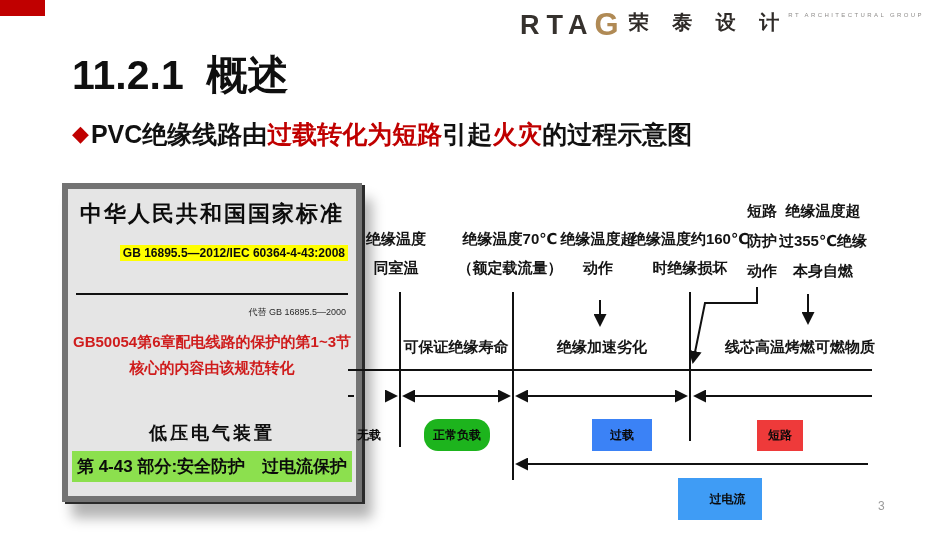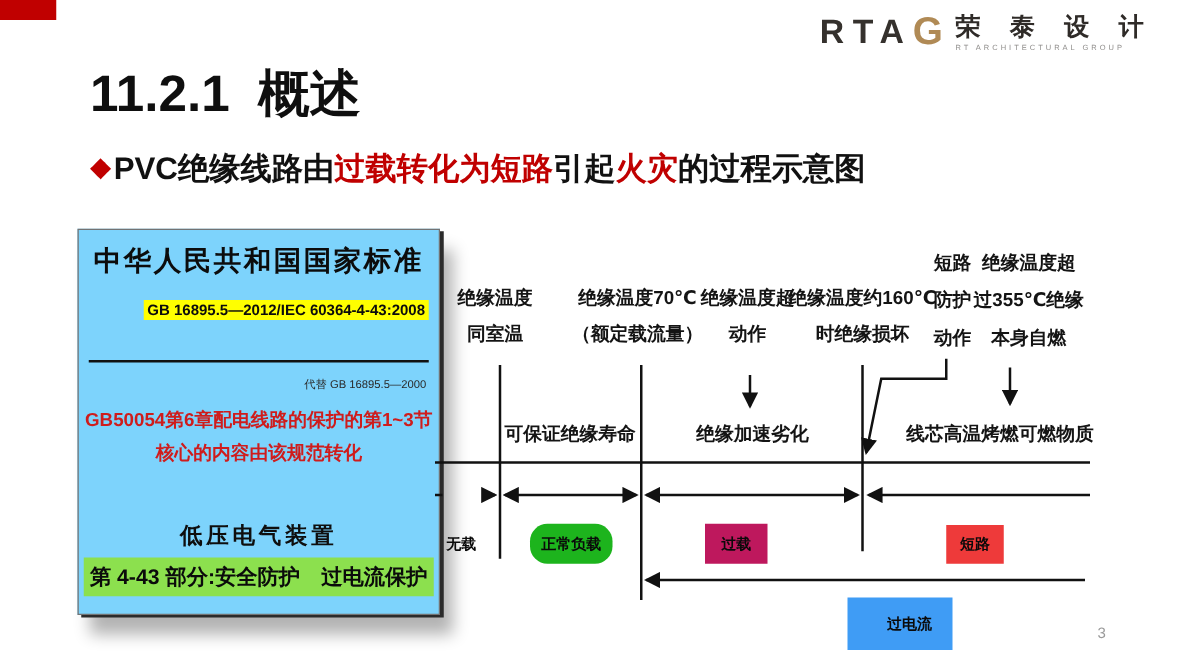--- a/index.html
+++ b/index.html
@@ -6,34 +6,34 @@
   .slide{position:relative;width:950px;height:535px;background:#ffffff;overflow:hidden;
          font-family:"Liberation Sans","DejaVu Sans",sans-serif;}
 
   
   .accent-bar{position:absolute;left:0;top:0;width:45px;height:16px;background:#c00000;}
 
   
   .logo{position:absolute;top:10px;right:26px;display:flex;align-items:flex-start;}
   .logo-rta{font-size:27px;font-weight:800;letter-spacing:7px;color:#35312d;line-height:30px;}
   .logo-g{font-size:31px;font-weight:700;color:#b08a55;line-height:30px;margin-right:10px;}
-  .logo-cn-block{display:flex;flex-direction:column;}
+  .logo-cn-block{display:flex;}
   .logo-cn{font-size:20px;font-weight:800;letter-spacing:9px;color:#2f2b28;line-height:24px;white-space:nowrap;}
   .logo-sub{font-size:6px;letter-spacing:2.4px;color:#8f8d8b;margin-top:2px;white-space:nowrap;}
 
   
   .page-title{position:absolute;left:72px;top:48px;font-size:41px;font-weight:800;color:#0f0f0f;white-space:pre;}
   .bullet-line{position:absolute;left:72px;top:118px;font-size:25px;font-weight:800;white-space:nowrap;}
   .diamond{color:#c00000;font-size:22px;margin-right:2px;vertical-align:2px;}
   .b-black{color:#111;}
   .b-red{color:#c00000;}
 
   
-  .doc{position:absolute;left:62px;top:183px;width:288px;height:307px;background:#7dd3fc;
-       border:1px solid #737373;box-shadow:3px 2px 0 #2b2b2b,10px 16px 12px rgba(0,0,0,0.30);}
+  .doc{position:absolute;left:62px;top:183px;width:288px;height:307px;background:#e5e5e5;
+       border:6px solid #737373;box-shadow:3px 2px 0 #2b2b2b,10px 16px 12px rgba(0,0,0,0.30);}
   .doc-header{position:absolute;top:10px;left:4px;right:4px;text-align:center;
               font-family:"Liberation Serif","DejaVu Serif",serif;font-size:22px;font-weight:700;
               letter-spacing:2px;color:#0c0c0c;white-space:nowrap;}
   .doc-code{position:absolute;top:56px;right:8px;background:#ffff00;color:#0c0c0c;
             font-size:12px;font-weight:800;padding:1px 3px;white-space:nowrap;}
   .doc-replaces{position:absolute;top:77px;right:10px;font-size:9px;color:#2a2a2a;margin-top:40px;}
   .doc-rule{position:absolute;top:104px;left:8px;right:8px;border-top:2px solid #111;}
   .doc-note{position:absolute;top:140px;left:2px;right:2px;text-align:center;color:#cf1c1c;
             font-weight:800;font-size:15px;line-height:26px;}
   .doc-title2{position:absolute;top:232px;left:0;right:0;text-align:center;font-size:18px;
@@ -44,21 +44,21 @@
   
   .dg-label{position:absolute;text-align:center;font-size:15px;font-weight:700;color:#141414;line-height:29px;}
   .dg-label3{line-height:30px;}
   .mid-label{position:absolute;top:338px;text-align:center;font-size:15px;font-weight:700;color:#141414;}
 
   
   .stage-box{position:absolute;display:flex;align-items:center;justify-content:center;
              font-size:12px;font-weight:800;color:#0a0a0a;white-space:nowrap;margin-top:38px;}
   .stage-none{left:350px;top:385px;width:38px;height:24px;}
   .stage-normal{left:424px;top:381px;width:66px;height:32px;background:#1db41d;border-radius:14px;}
-  .stage-over{left:564px;top:381px;width:50px;height:32px;background:#be185d;}
+  .stage-over{left:592px;top:381px;width:60px;height:32px;background:#3b82f6;}
   .stage-short{left:757px;top:382px;width:46px;height:31px;background:#ee3a3a;}
   .stage-oc{left:678px;top:440px;width:69px;height:42px;background:#3f9cf5;padding-left:15px;}
 
   .dg-svg{position:absolute;left:345px;top:190px;}
 
   .page-num{position:absolute;left:878px;top:499px;font-size:12px;color:#9a9a9a;}
 </style>
 </head>
 <body>
 

